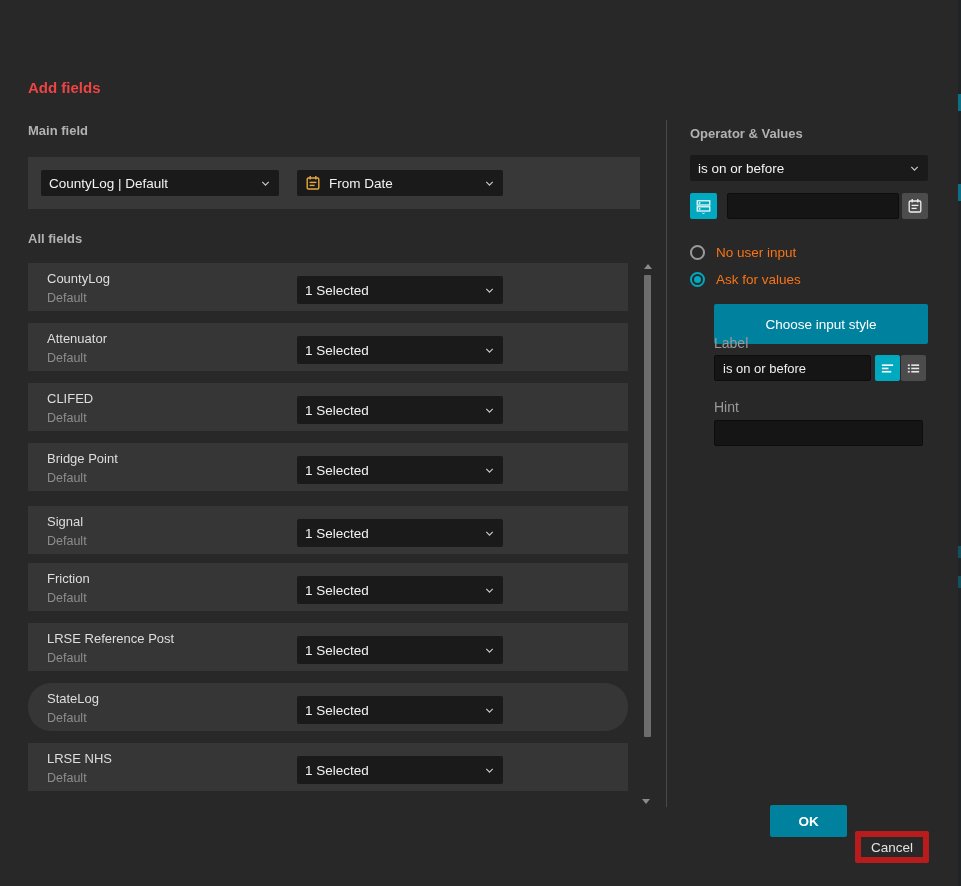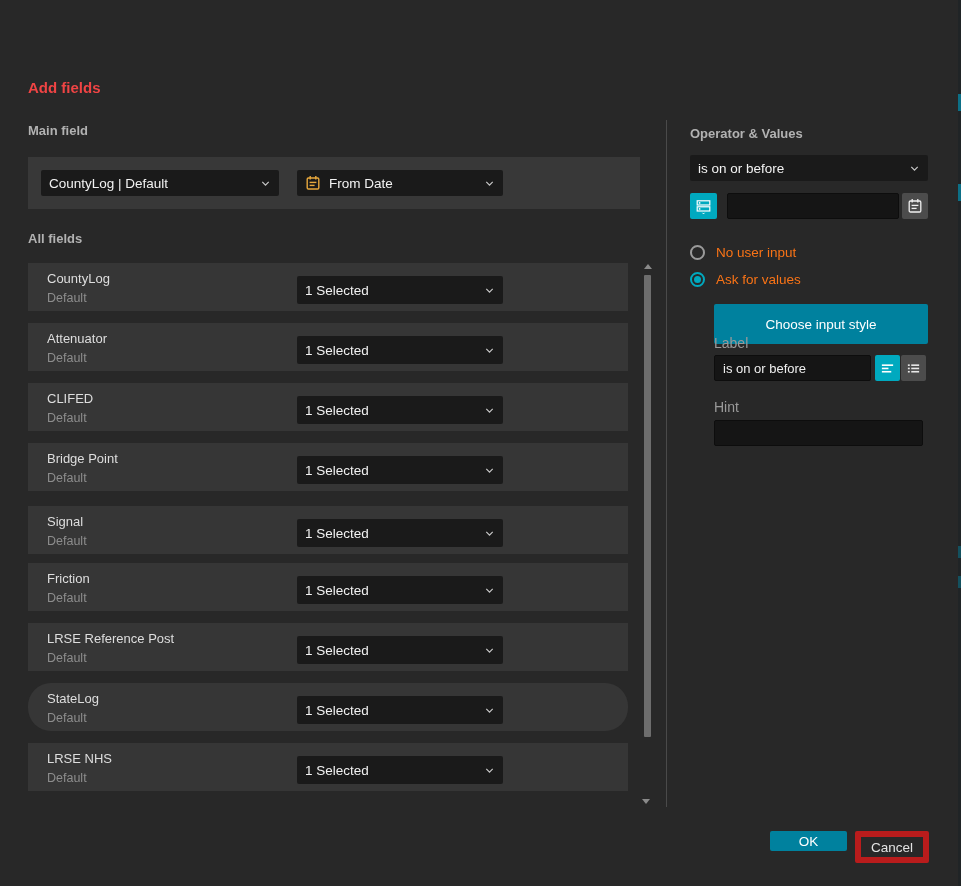--- a/index.html
+++ b/index.html
@@ -278,21 +278,21 @@
       <rect x="2" y="7.1" width="2" height="1.7"></rect>
         <rect x="5.6" y="7.1" width="8.4" height="1.7"></rect>
       <rect x="2" y="10.6" width="2" height="1.7"></rect>
         <rect x="5.6" y="10.6" width="8.4" height="1.7"></rect>
     </svg>
   </div>
 
   <div class="cap" style="left:714px;top:399px;">Hint</div>
   <input class="tinput" style="left: 714px; top: 420px; width: 209px; height: 26px;" value="">
 
-  <button class="btn" style="left:770px;top:831px;width:77px;height:20px;">OK</button>
+  <button class="btn" style="left:770px;top:805px;width:77px;height:32px;font-weight:bold;">OK</button>
   <button class="btn btn-cancel" style="left:855px;top:831px;width:74px;height:32px;">Cancel</button>
 
   <div class="edge-strip">
     <div class="edge-teal" style="top:94px;height:17px;"></div>
     <div class="edge-teal" style="top:184px;height:17px;"></div>
     <div class="edge-teal" style="top:546px;height:12px;opacity:.6;"></div>
     <div class="edge-teal" style="top:576px;height:12px;opacity:.6;"></div>
   </div>
 </div>
 

